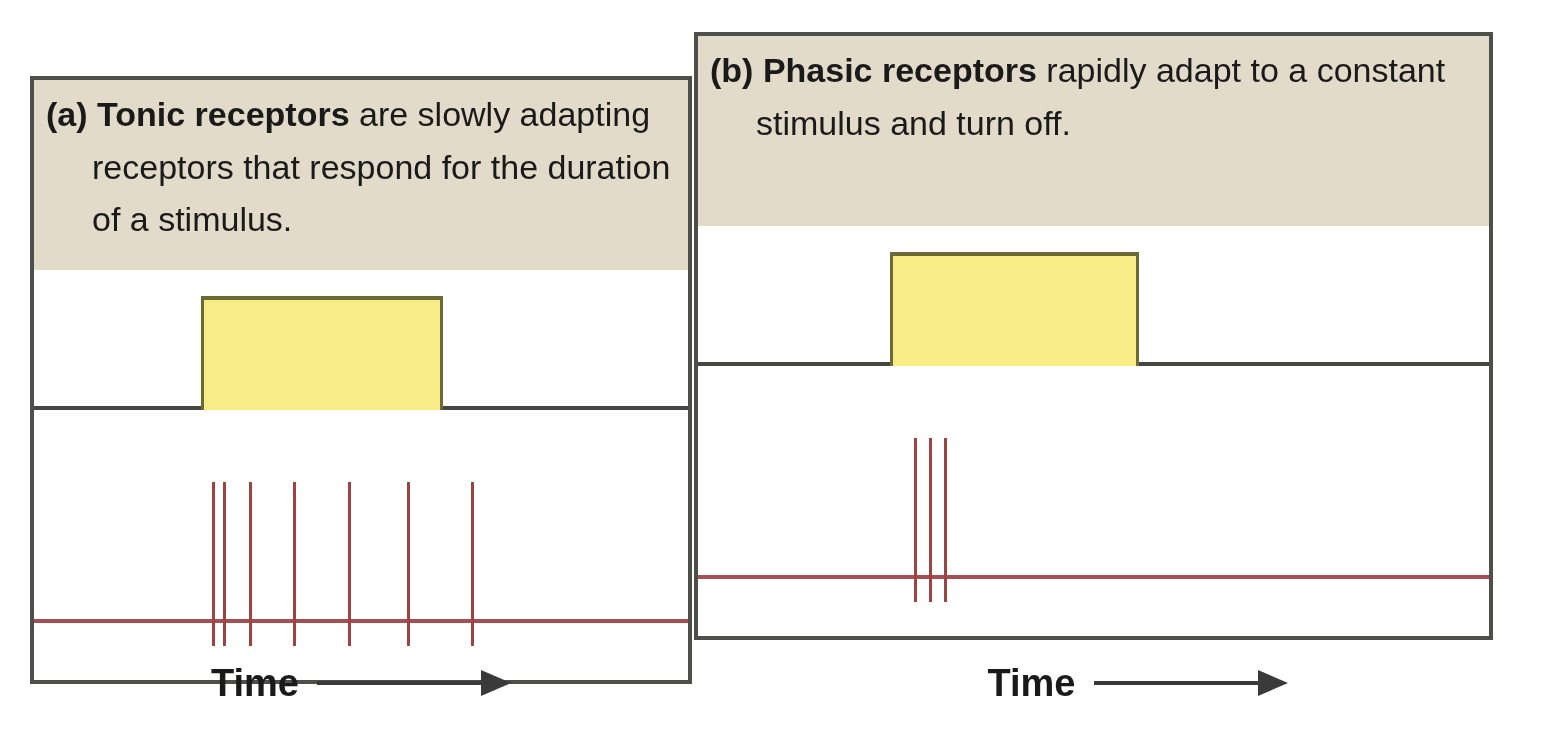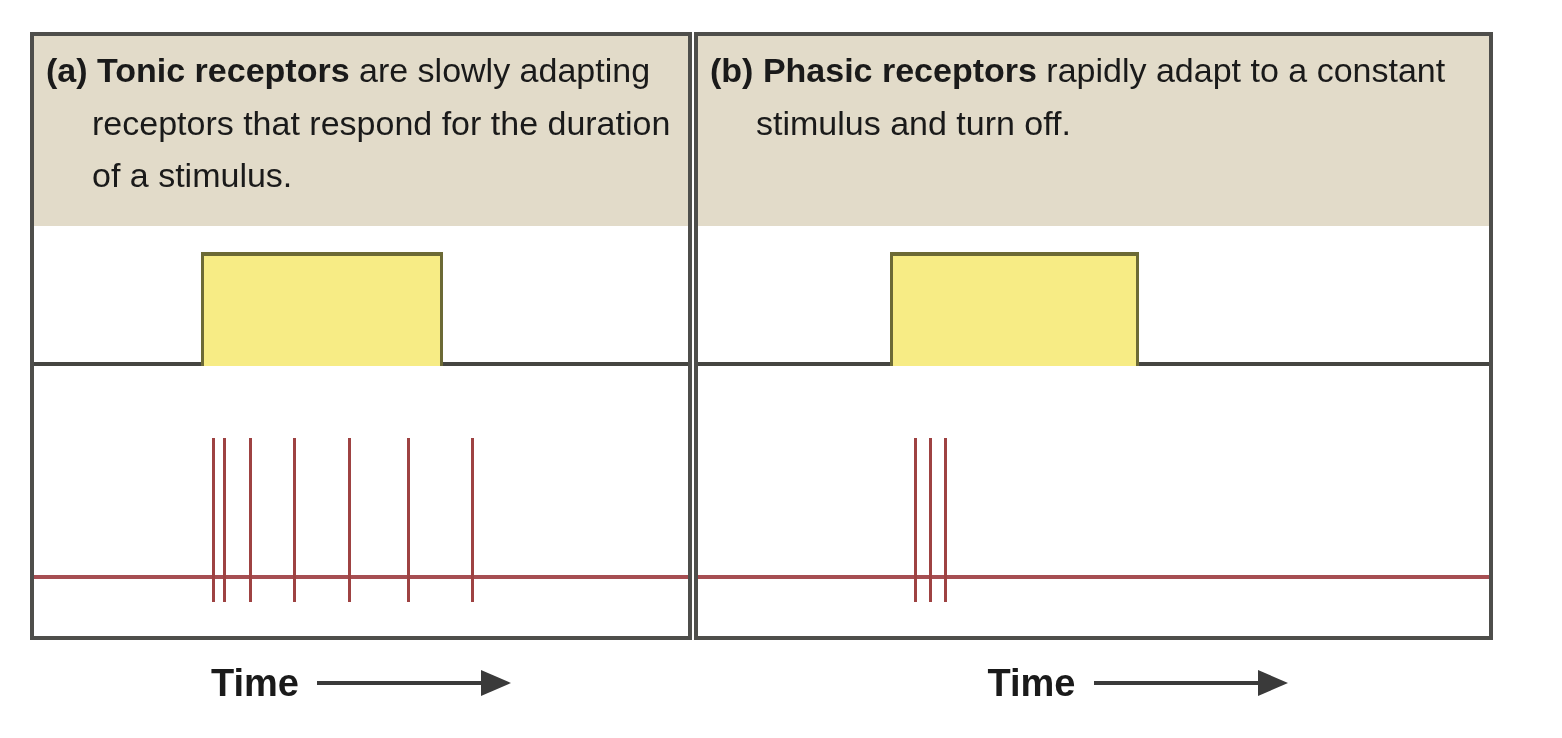--- a/index.html
+++ b/index.html
@@ -16,21 +16,21 @@
     overflow: hidden;
   }
 
   .panel {
     position: absolute;
     top: 32px;
     height: 600px;
     background: #ffffff;
     border: 4px solid var(--panel_border, #4e4e4b);
   }
-  .panel-a { left: 30px;  width: 654px; }
+  .panel-a { left: 30px;  width: 654px; margin-top: 44px; }
   .panel-b { left: 694px; width: 791px; }
 
   .caption {
     position: absolute;
     left: 0; top: 0; right: 0;
     height: 182px;
     background: var(--header_bg, #e2dbc9);
     color: var(--text_color, #1a1a1a);
     font-size: 34px;
     line-height: 1.55;

